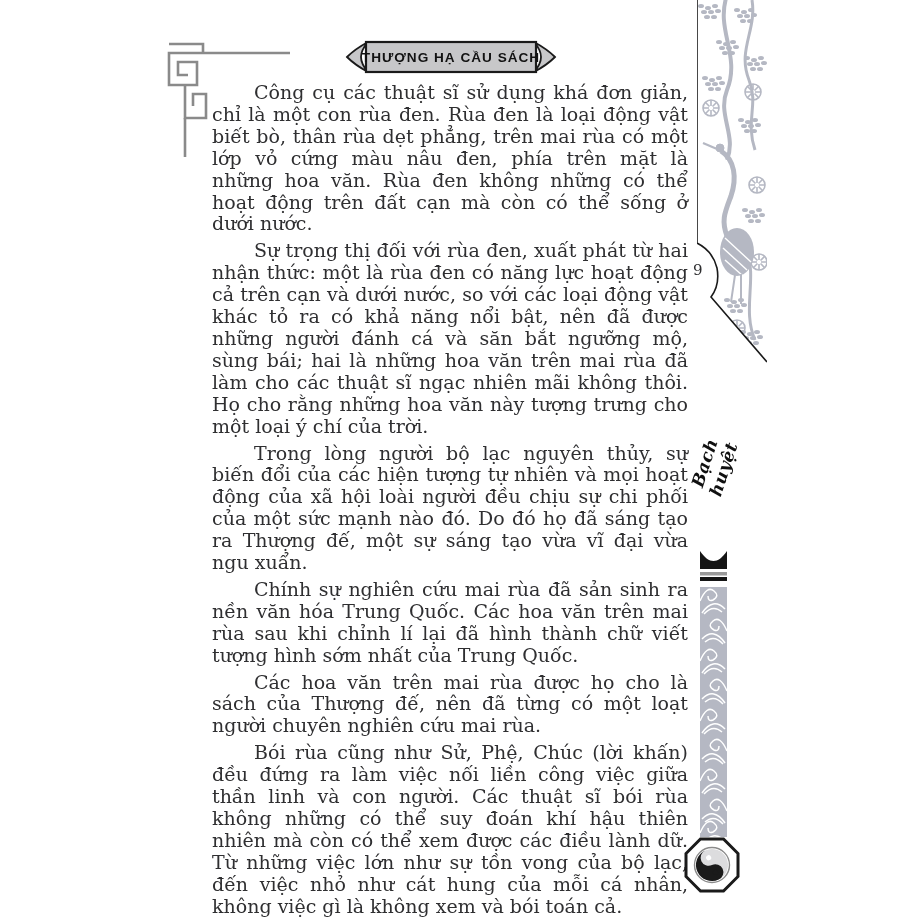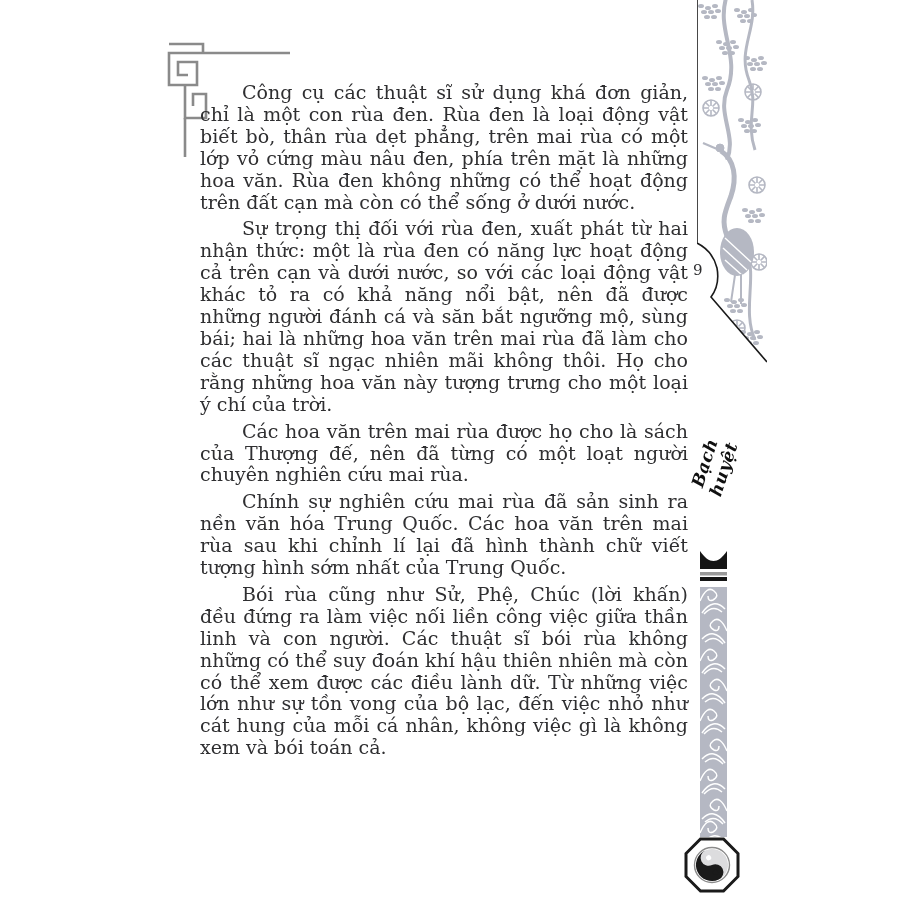--- a/index.html
+++ b/index.html
@@ -18,21 +18,21 @@
   .banner text{
     font-family:"Liberation Sans","DejaVu Sans",sans-serif;
     font-weight:bold;font-size:13.6px;letter-spacing:1px;fill:#121212;
   }
   
   .body-text{
     position:absolute;left:196px;top:82px;width:492px;
     font-size:19px;line-height:21.9px;color:#2f2f31;
     text-align:justify;
   }
-  .body-text p{margin:0 0 5px 4px;text-indent:42px;}
+  .body-text p{margin:0 0 5px 16px;text-indent:42px;}
   
   .side-art{position:absolute;left:697px;top:0;}
   .page-num{
     position:absolute;left:693px;top:261px;width:20px;
     font-size:15px;color:#2e2e30;text-align:left;
   }
   .calligraphy{
     position:absolute;left:664px;top:446px;width:100px;
     text-align:center;
     transform:rotate(-72deg);
@@ -52,26 +52,35 @@
   <svg class="corner-orn" width="140" height="125" viewBox="0 0 140 125">
     <g fill="none" stroke="#8a8a8a" stroke-width="2.6">
       <path d="M127,11 H52"></path>
       <path d="M52,11 H6 V43 H34 V20 H15 V33 H25"></path>
       <path d="M6,2 H40 V11"></path>
       <path d="M22,43 V76 H43 V52 H30 V64"></path>
       <path d="M22,76 V115"></path>
     </g>
   </svg>
 
+  <div class="banner">
+    <svg width="212" height="38" viewBox="0 0 212 38">
+      <path d="M23,4 Q10,11 2,19 Q10,27 23,34 Q16,26 16,19 Q16,12 23,4 Z" fill="#c7c7c9" stroke="#1a1a1a" stroke-width="1.8"></path>
+      <path d="M189,4 Q202,11 210,19 Q202,27 189,34 Q196,26 196,19 Q196,12 189,4 Z" fill="#c7c7c9" stroke="#1a1a1a" stroke-width="1.8"></path>
+      <rect x="21" y="4" width="170" height="30" fill="#c7c7c9" stroke="#1a1a1a" stroke-width="2.2"></rect>
+      <text x="106" y="24" text-anchor="middle">THƯỢNG HẠ CẦU SÁCH</text>
+    </svg>
+  </div>
 
   <div class="body-text">
     <p>Công cụ các thuật sĩ sử dụng khá đơn giản, chỉ là một con rùa đen. Rùa đen là loại động vật biết bò, thân rùa dẹt phẳng, trên mai rùa có một lớp vỏ cứng màu nâu đen, phía trên mặt là những hoa văn. Rùa đen không những có thể hoạt động trên đất cạn mà còn có thể sống ở dưới nước.</p>
     <p>Sự trọng thị đối với rùa đen, xuất phát từ hai nhận thức: một là rùa đen có năng lực hoạt động cả trên cạn và dưới nước, so với các loại động vật khác tỏ ra có khả năng nổi bật, nên đã được những người đánh cá và săn bắt ngưỡng mộ, sùng bái; hai là những hoa văn trên mai rùa đã làm cho các thuật sĩ ngạc nhiên mãi không thôi. Họ cho rằng những hoa văn này tượng trưng cho một loại ý chí của trời.</p>
+    <p>Trong lòng người bộ lạc nguyên thủy, sự biến đổi của các hiện tượng tự nhiên và mọi hoạt động của xã hội loài người đều chịu sự chi phối của một sức mạnh nào đó. Do đó họ đã sáng tạo ra Thượng đế, một sự sáng tạo vừa vĩ đại vừa ngu xuẩn.</p>
+    <p>Chính sự nghiên cứu mai rùa đã sản sinh ra nền văn hóa Trung Quốc. Các hoa văn trên mai rùa sau khi chỉnh lí lại đã hình thành chữ viết tượng hình sớm nhất của Trung Quốc.</p>
     <p>Các hoa văn trên mai rùa được họ cho là sách của Thượng đế, nên đã từng có một loạt người chuyên nghiên cứu mai rùa.</p>
-    <p>Chính sự nghiên cứu mai rùa đã sản sinh ra nền văn hóa Trung Quốc. Các hoa văn trên mai rùa sau khi chỉnh lí lại đã hình thành chữ viết tượng hình sớm nhất của Trung Quốc.</p>
     <p>Bói rùa cũng như Sử, Phệ, Chúc (lời khấn) đều đứng ra làm việc nối liền công việc giữa thần linh và con người. Các thuật sĩ bói rùa không những có thể suy đoán khí hậu thiên nhiên mà còn có thể xem được các điều lành dữ. Từ những việc lớn như sự tồn vong của bộ lạc, đến việc nhỏ như cát hung của mỗi cá nhân, không việc gì là không xem và bói toán cả.</p>
 
   </div>
 
   <svg class="side-art" width="70" height="364" viewBox="0 0 70 364">
     <defs>
       <clipPath id="stripClip">
         <path d="M0,0 H70 V362 L14,297 C20,289 22,279 20,268 C17,256 10,248 0,243 Z"></path>
       </clipPath>
       <g id="dots" stroke="none">

